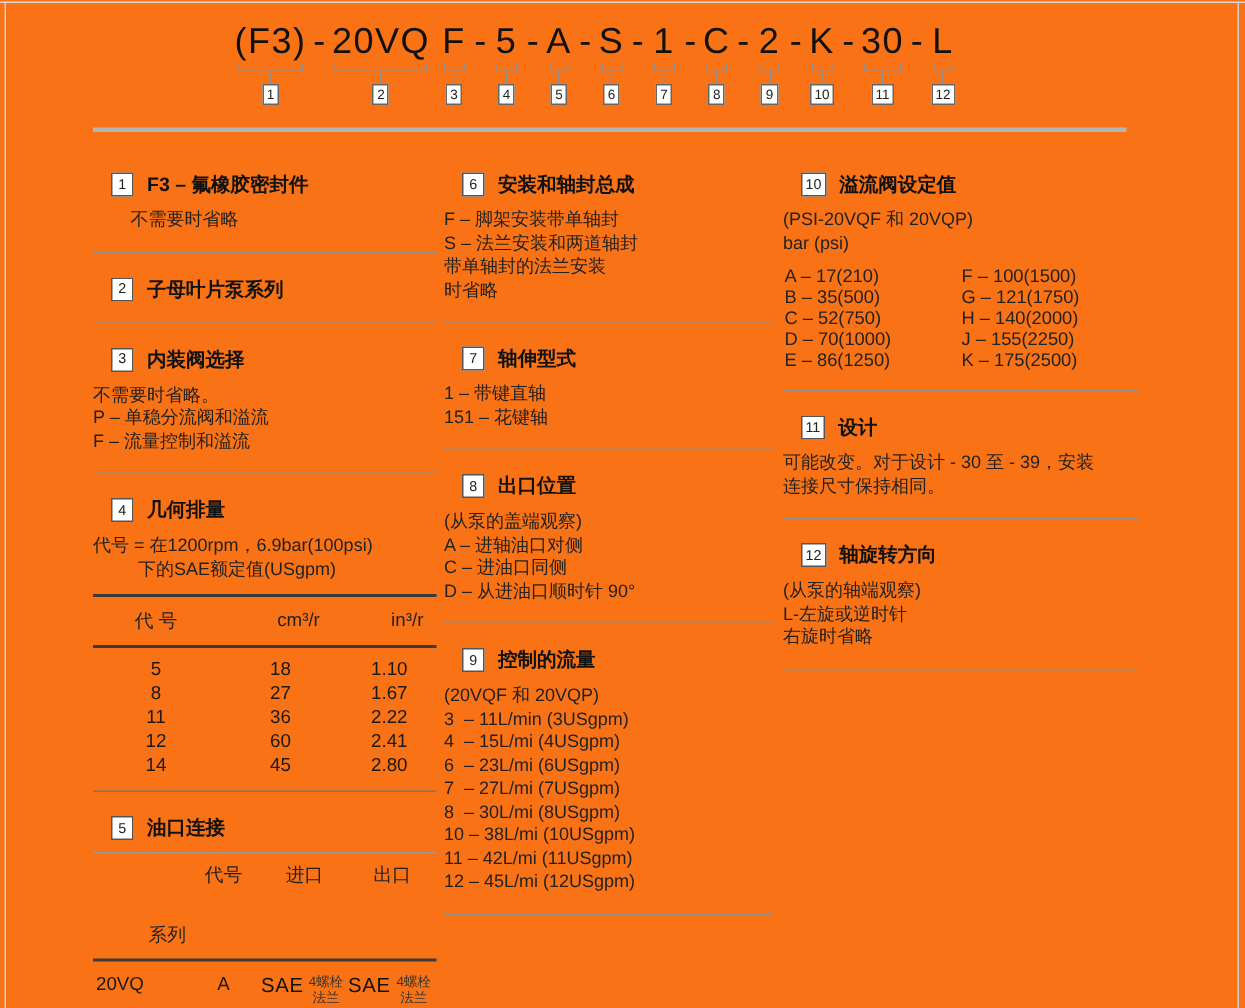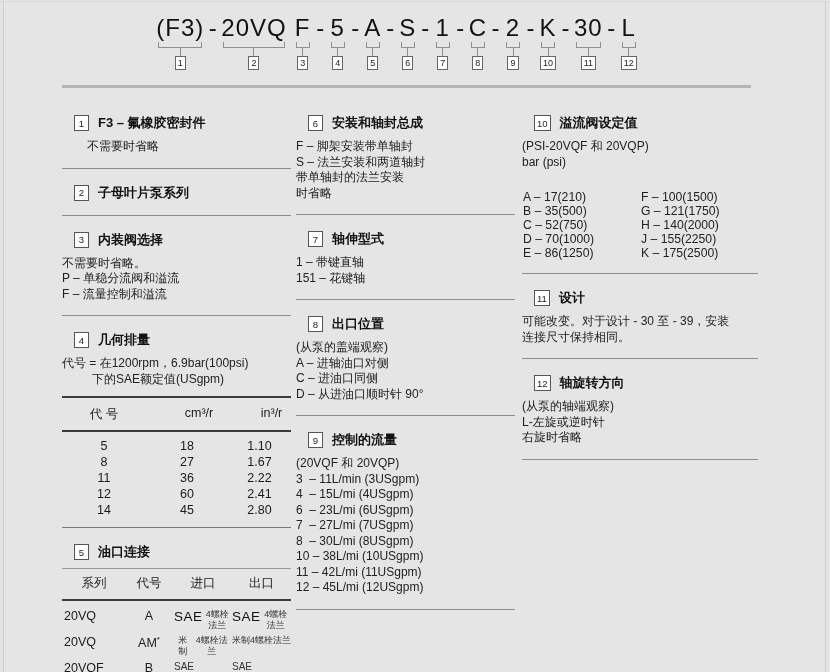--- a/index.html
+++ b/index.html
@@ -1,16 +1,16 @@
 <!DOCTYPE html>
 <html><head>
 <meta charset="utf-8">
 <style>
   html,body{margin:0;padding:0;background:#ffffff;}
-  .page{position:relative;width:830px;height:672px;background:#e5e5e5;overflow:hidden;
+  .page{position:relative;width:830px;height:672px;background:#f97316;overflow:hidden;
         font-family:"Liberation Sans","DejaVu Sans",sans-serif;color:#1a1a1a;}
   .frame-top{position:absolute;left:0;top:1px;width:830px;height:1px;background:#d8d8d8;}
   .frame-left{position:absolute;left:3px;top:1px;width:1px;height:671px;background:#cfcfcf;}
   .frame-right{position:absolute;left:825px;top:1px;width:1px;height:671px;background:#cfcfcf;}
 
   
   .code-area{position:absolute;left:0;top:14px;width:830px;display:flex;justify-content:center;}
   .code-row{display:flex;align-items:flex-start;transform:translateX(-18px);}
   .seg{display:flex;flex-direction:column;align-items:center;margin:0 3.5px;}
   .seg-txt{font-size:24px;line-height:27px;letter-spacing:1px;color:#111;white-space:nowrap;}
@@ -41,34 +41,34 @@
           border-bottom:2px solid #3a3a3a;font-size:12.5px;color:#222;gap:12px;}
   .disp-h div{text-align:center;}
   .disp-b{padding:6px 0 9px;border-bottom:1px solid #777;}
   .disp-r{display:grid;grid-template-columns:84px 82px 1fr;font-size:12.5px;line-height:16px;}
   .disp-r div{text-align:center;}
 
   
   .pt{margin-top:7px;}
   .pt-h{display:grid;grid-template-columns:62px 50px 58px 1fr;border-top:1px solid #999;
         border-bottom:2px solid #3a3a3a;padding:6px 0 7px;font-size:12.5px;color:#222;}
-  .pt-h .th-l{text-align:center;padding-left:2px;}
+  .pt-h .th-l{text-align:right;padding-left:2px;margin-top:40px;}
   .pt-h .th-c{text-align:center;}
   .pt-body{border-bottom:2px solid #3a3a3a;padding:6px 0 7px;}
   .pt-g{display:grid;grid-template-columns:62px 50px 58px 1fr;padding:2px 0;align-items:start;}
   .pt-series{font-size:12.5px;padding-left:2px;white-space:nowrap;}
   .pt-code{font-size:12.5px;text-align:center;}
   .pt-code sup{font-size:8px;}
   .pt-cell{display:flex;flex-direction:row;text-align:center;}
   .pt-cell span{font-size:9px;line-height:11px;color:#333;}
   .pt-cell span.sae{font-size:10px;line-height:12px;}
   .pt-g.big .pt-cell span:first-child{font-size:13.5px;line-height:15px;letter-spacing:0.5px;color:#111;}
 
   
-  .pressure{display:grid;grid-template-columns:118px 1fr;margin-top:20px;padding-left:1px;
+  .pressure{display:grid;grid-template-columns:118px 1fr;margin-top:7px;padding-left:1px;
             font-size:12.2px;line-height:14px;color:#222;}
 </style>
 </head>
 <body>
 
 <div class="page">
   <div class="frame-top"></div>
   <div class="frame-left"></div>
   <div class="frame-right"></div>
 

